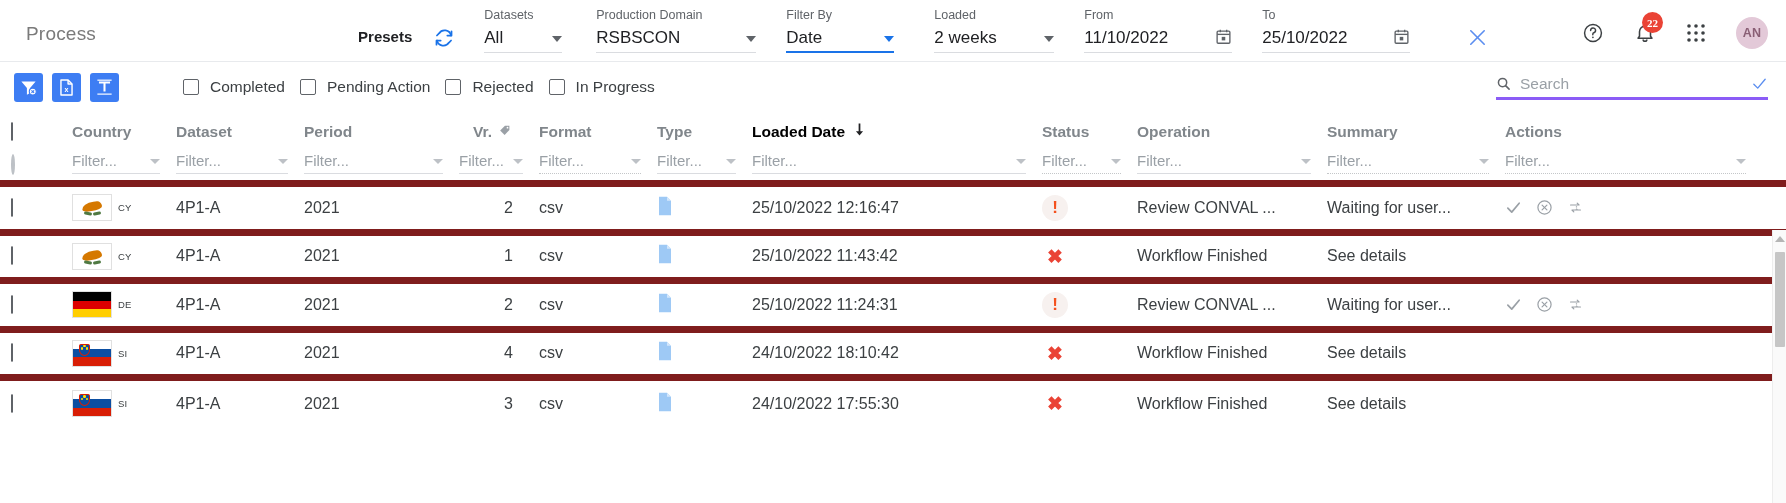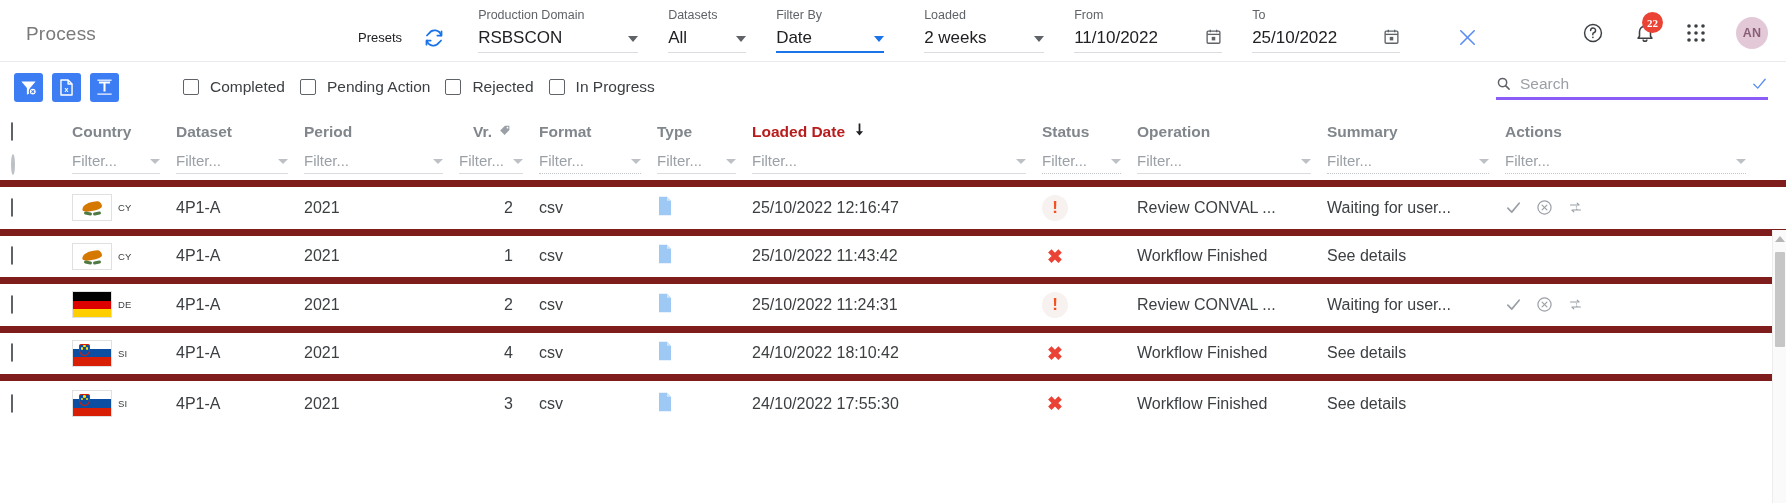--- a/index.html
+++ b/index.html
@@ -23,22 +23,22 @@
   }
   .app-title {
     font-size: 19px;
     color: #7a7a7a;
     font-weight: 400;
     letter-spacing: .2px;
     padding-bottom: 16px;
     white-space: nowrap;
   }
   .presets-label {
-    font-size: 13px;
-    font-weight: 400;
+    font-size: 15px;
+    font-weight: 700;
     color: #202124;
     padding-bottom: 16px;
     margin-left: 262px;
     white-space: nowrap;
   }
   .refresh-btn {
     margin-left: 22px;
     padding-bottom: 13px;
     color: #1a73e8;
     cursor: pointer;
@@ -184,21 +184,21 @@
   table.grid th, table.grid td { text-align: left; }
 
   thead th.hdr {
     font-size: 15.5px;
     font-weight: 700;
     color: #80868b;
     padding: 10px 0 8px 0;
     vertical-align: middle;
     white-space: nowrap;
   }
-  thead th.hdr.sorted { color: #b91c1c; margin-left: 29px; }
+  thead th.hdr.sorted { color: #000000; margin-left: 29px; }
   thead th.hdr.num { text-align: right; padding-right: 26px; }
   .hdr-inner { display: flex; align-items: center; gap: 7px; }
   .hdr-inner.right { justify-content: flex-end; }
 
   tr.filterrow td {
     padding: 2px 0 6px 0;
     vertical-align: bottom;
   }
   .fcell {
     display: flex;
@@ -336,32 +336,32 @@
 
     <div class="refresh-btn">
       <svg width="20" height="20" viewBox="0 0 24 24" fill="none" stroke="#1a73e8" stroke-width="2.1" stroke-linecap="round" stroke-linejoin="round">
         <polyline points="21 4 21 9 16 9"></polyline>
         <path d="M20.5 9A8 8 0 0 0 6 6.5L3.5 9"></path>
         <polyline points="3 20 3 15 8 15"></polyline>
         <path d="M3.5 15A8 8 0 0 0 18 17.5L20.5 15"></path>
       </svg>
     </div>
 
+    <div class="field f-data">
+      <div class="field-label">Datasets</div>
+      <div class="field-ctl">
+        <span class="field-val">All</span>
+        <span class="caret"></span>
+      </div>
+    </div>
+
     <div class="field f-prod">
       <div class="field-label">Production Domain</div>
       <div class="field-ctl">
         <span class="field-val">RSBSCON</span>
-        <span class="caret"></span>
-      </div>
-    </div>
-
-    <div class="field f-data">
-      <div class="field-label">Datasets</div>
-      <div class="field-ctl">
-        <span class="field-val">All</span>
         <span class="caret"></span>
       </div>
     </div>
 
     <div class="field f-filter active">
       <div class="field-label">Filter By</div>
       <div class="field-ctl">
         <span class="field-val">Date</span>
         <span class="caret blue"></span>
       </div>

